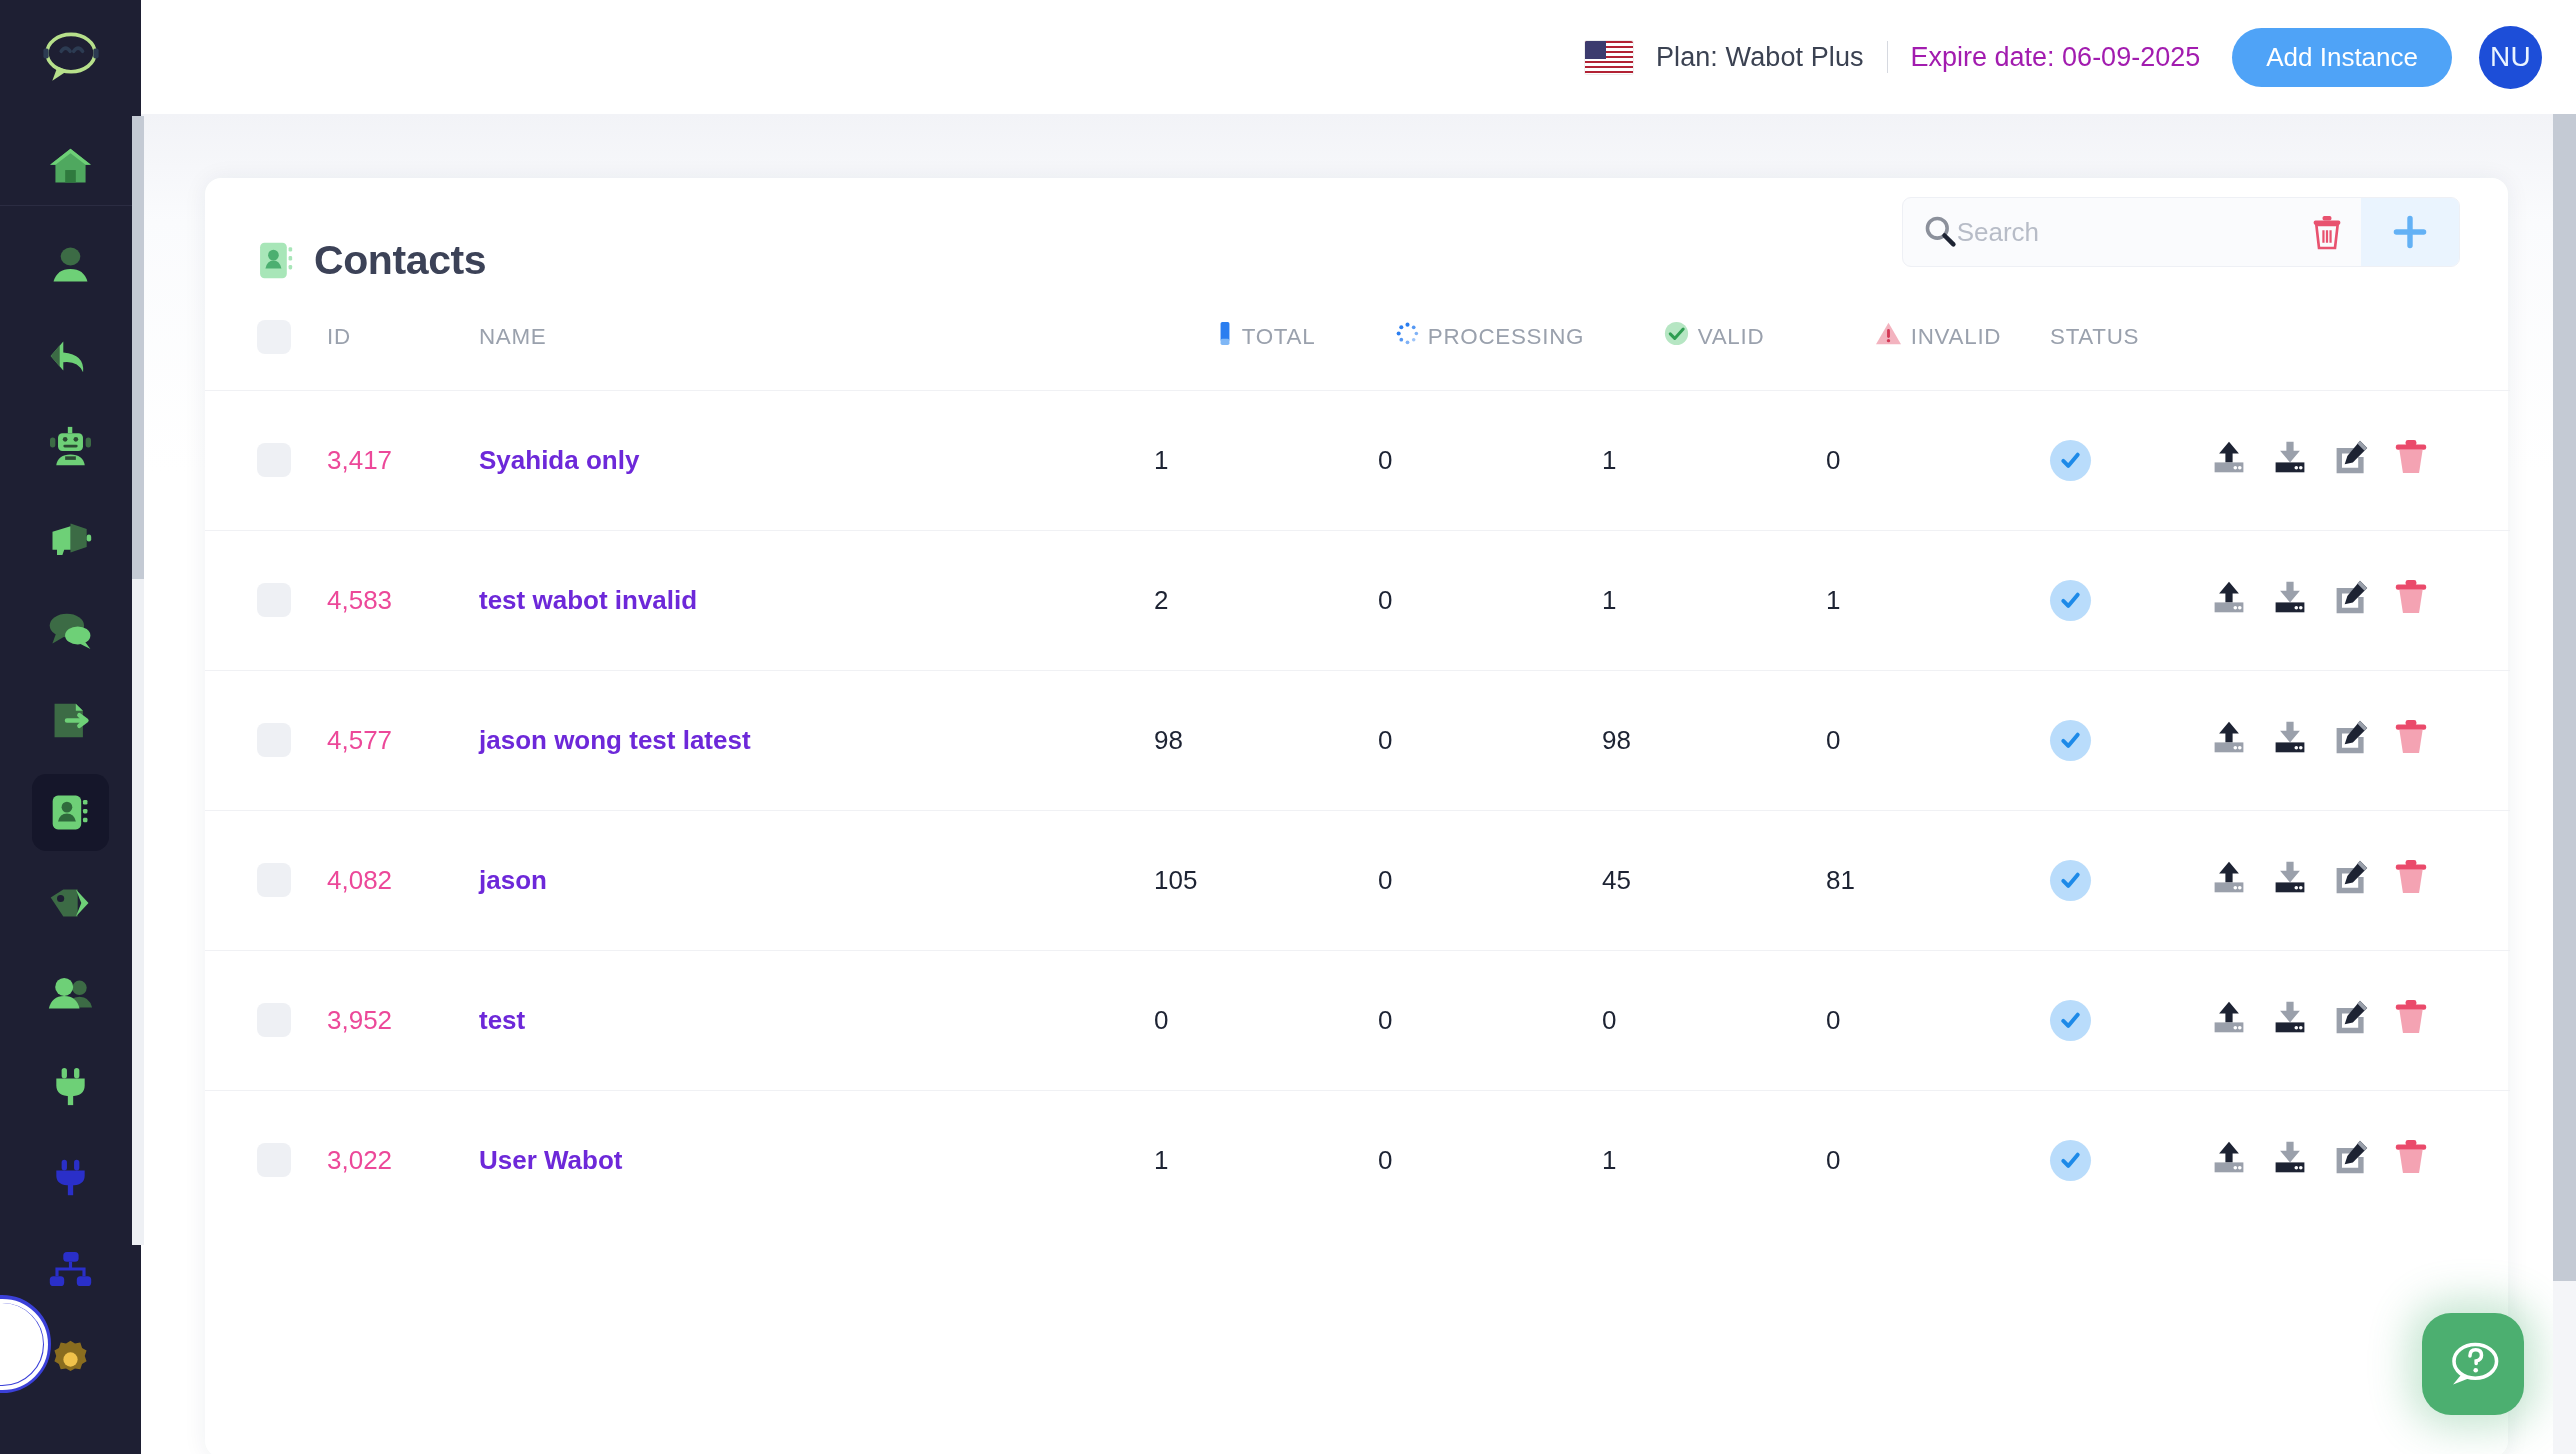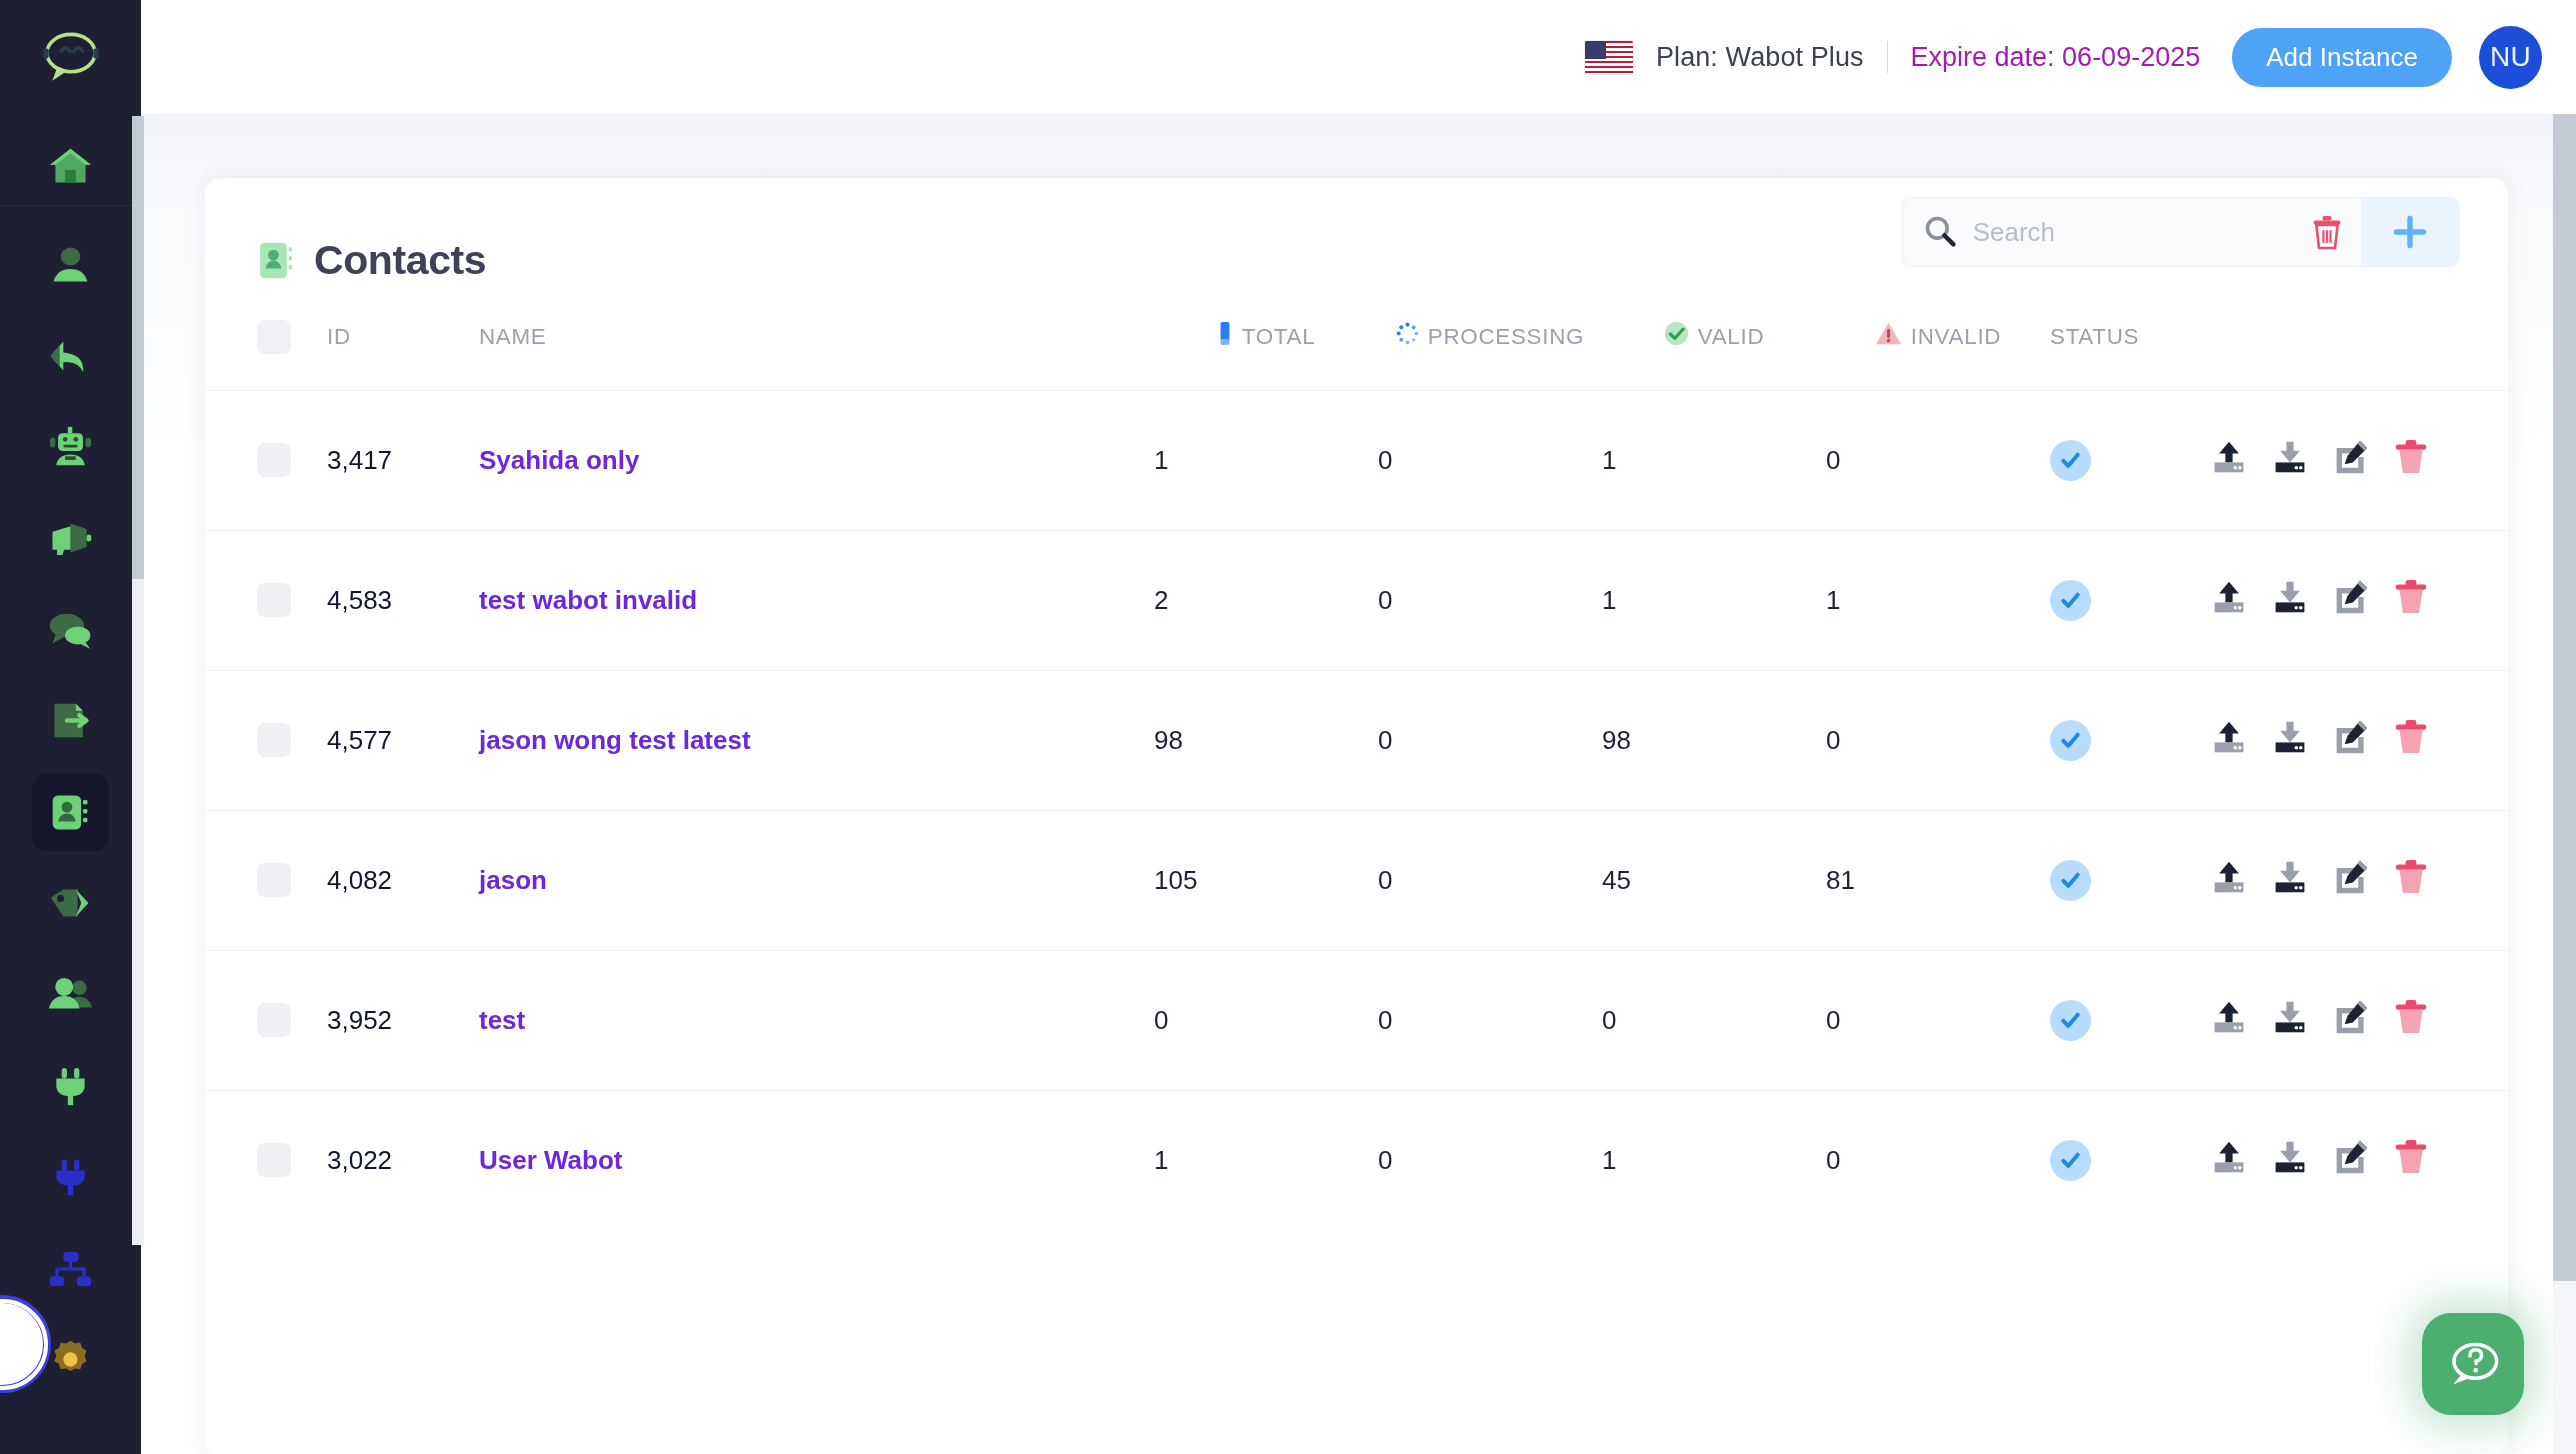--- a/index.html
+++ b/index.html
@@ -150,21 +150,21 @@
     position: absolute; right: 48px; top: 19px;
     display: flex; align-items: stretch;
     height: 70px;
     background: #fafbfd;
     border: 0.9px solid #eef0f5;
     border-radius: 9px;
     overflow: hidden;
   }
   .search-field {
     display: flex; align-items: center;
-    width: 390px; padding-left: 19.7px; gap: 16px;
+    width: 390px; padding-left: 19.7px; 
   }
   .search-input {
     border: none; outline: none; background: transparent;
     font-size: 26px; color: #3c4257;
     font-family: "Liberation Sans", sans-serif;
     width: 295px;
   }
   .search-input::placeholder { color: #b7bcc7; }
   .icon-btn {
     width: 68px; display: flex; align-items: center; justify-content: center;
@@ -195,21 +195,21 @@
   thead th.pad-l { padding-left: 52px; }
   .th-inner { display: flex; align-items: center; gap: 9px; }
   .th-num { justify-content: center; }
 
   tbody tr { border-top: 0.9px solid #f0f1f4; }
   tbody td {
     height: 140px; vertical-align: middle;
     font-size: 26px; color: #1d2333;
   }
   td.pad-l { padding-left: 52px; }
-  td.cell-id { color: #0f172a; }
+  td.cell-id { color: #ec4899; }
   td.cell-name { font-weight: bold; color: #6d28d9; }
   td.num { text-align: center; }
 
   .chk {
     width: 34px; height: 34px;
     border-radius: 8px;
     background: #eef0f4;
     cursor: pointer;
   }
   .chk-head { background: #eff1f5; }

